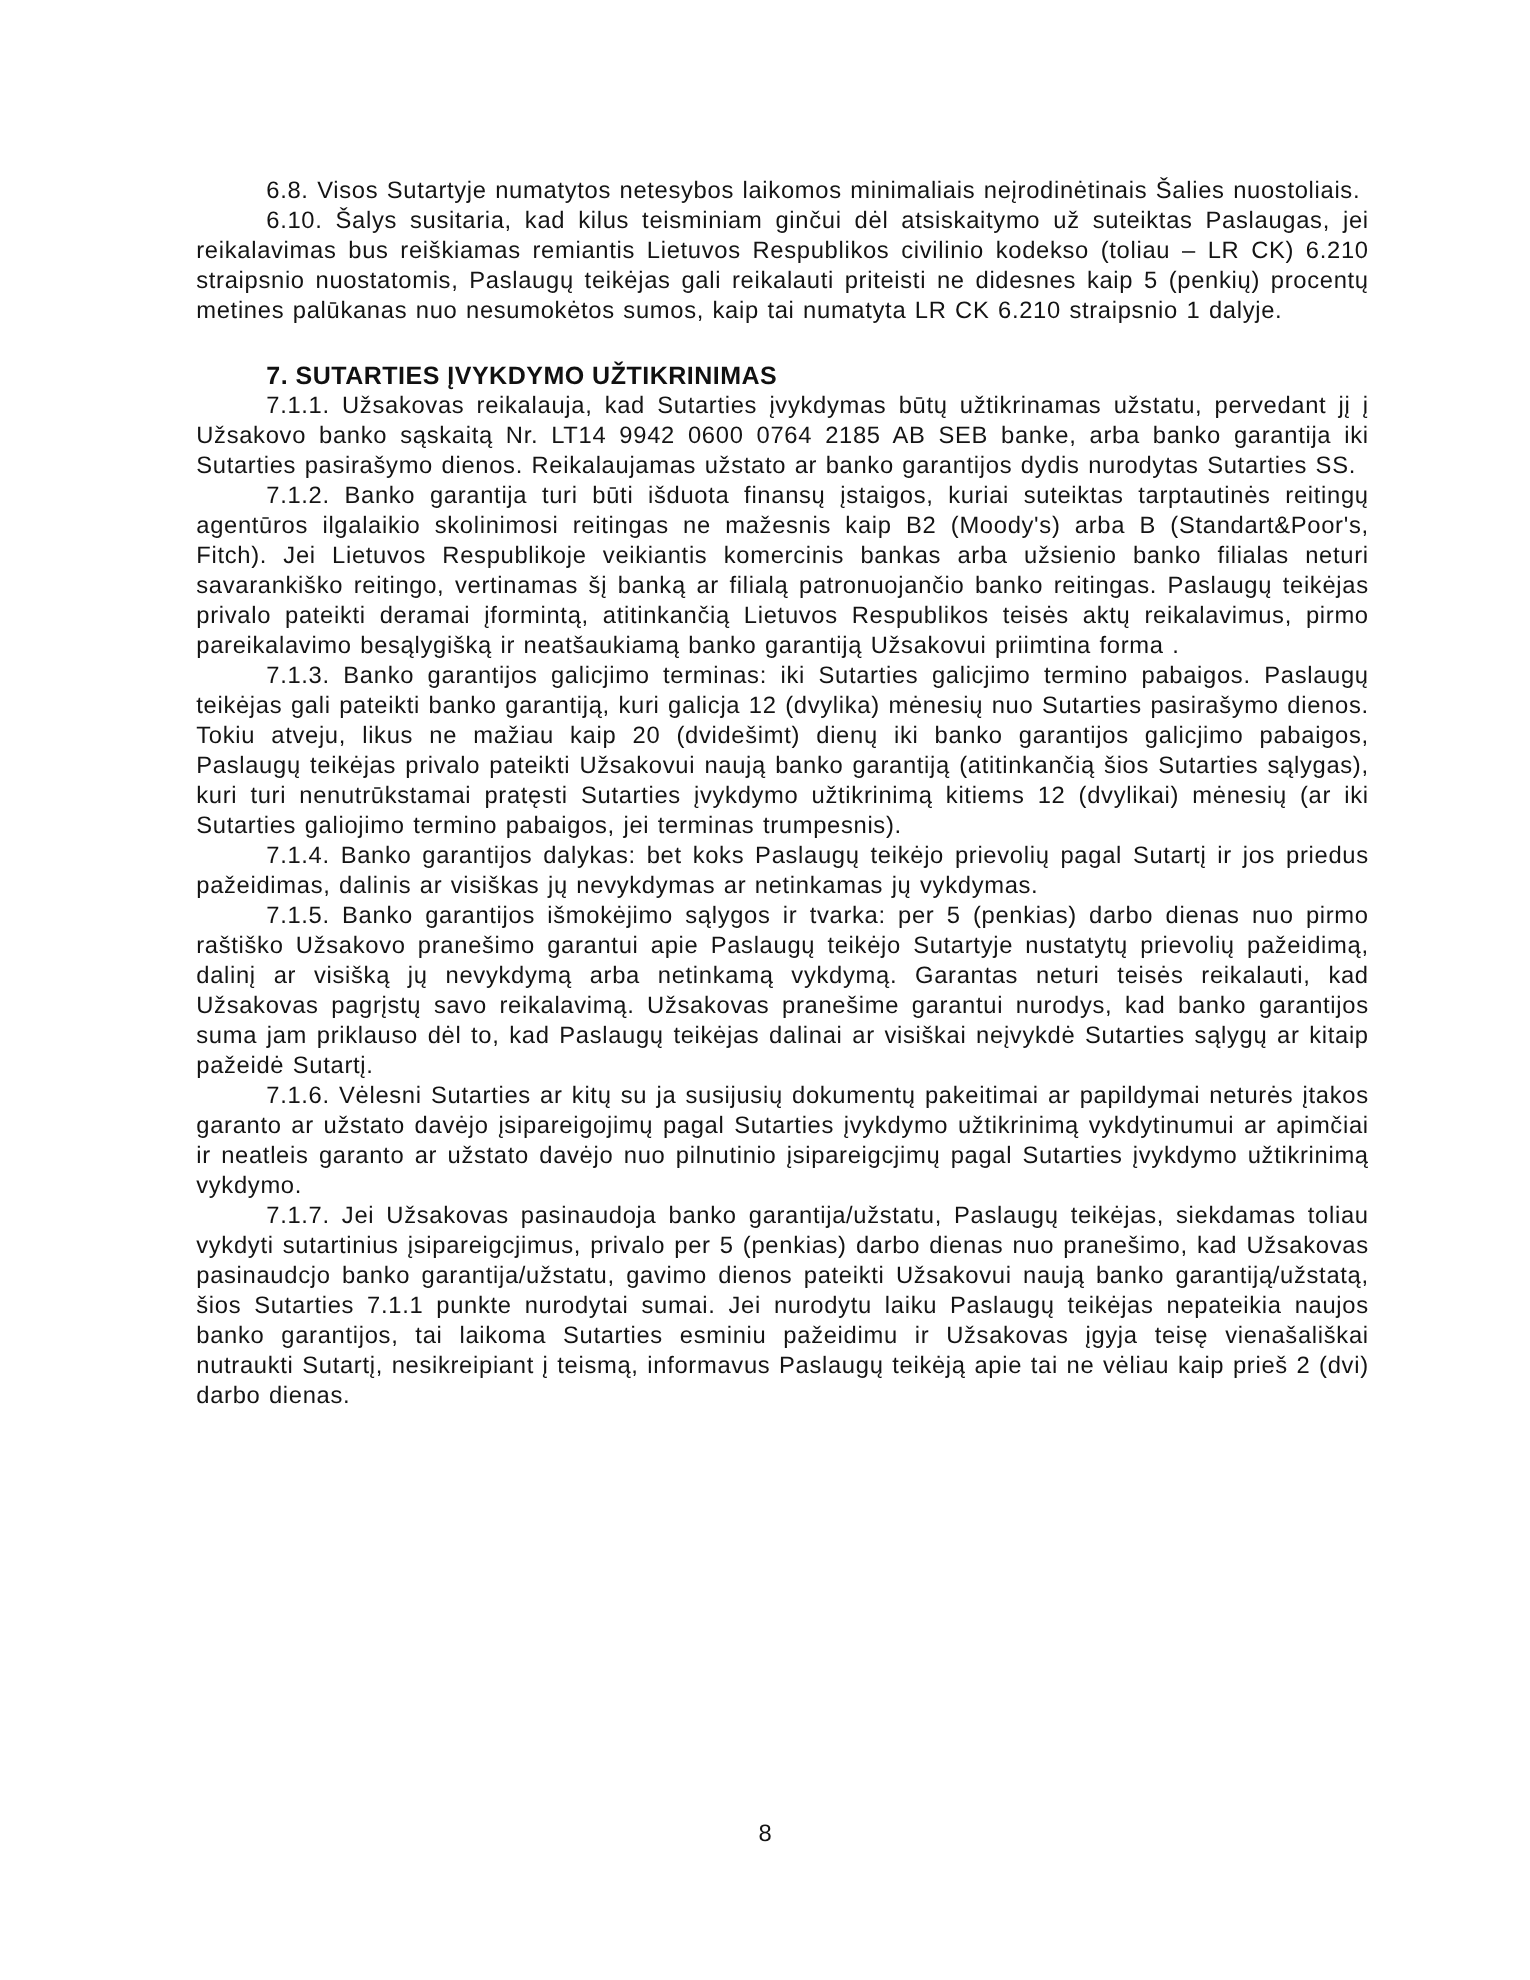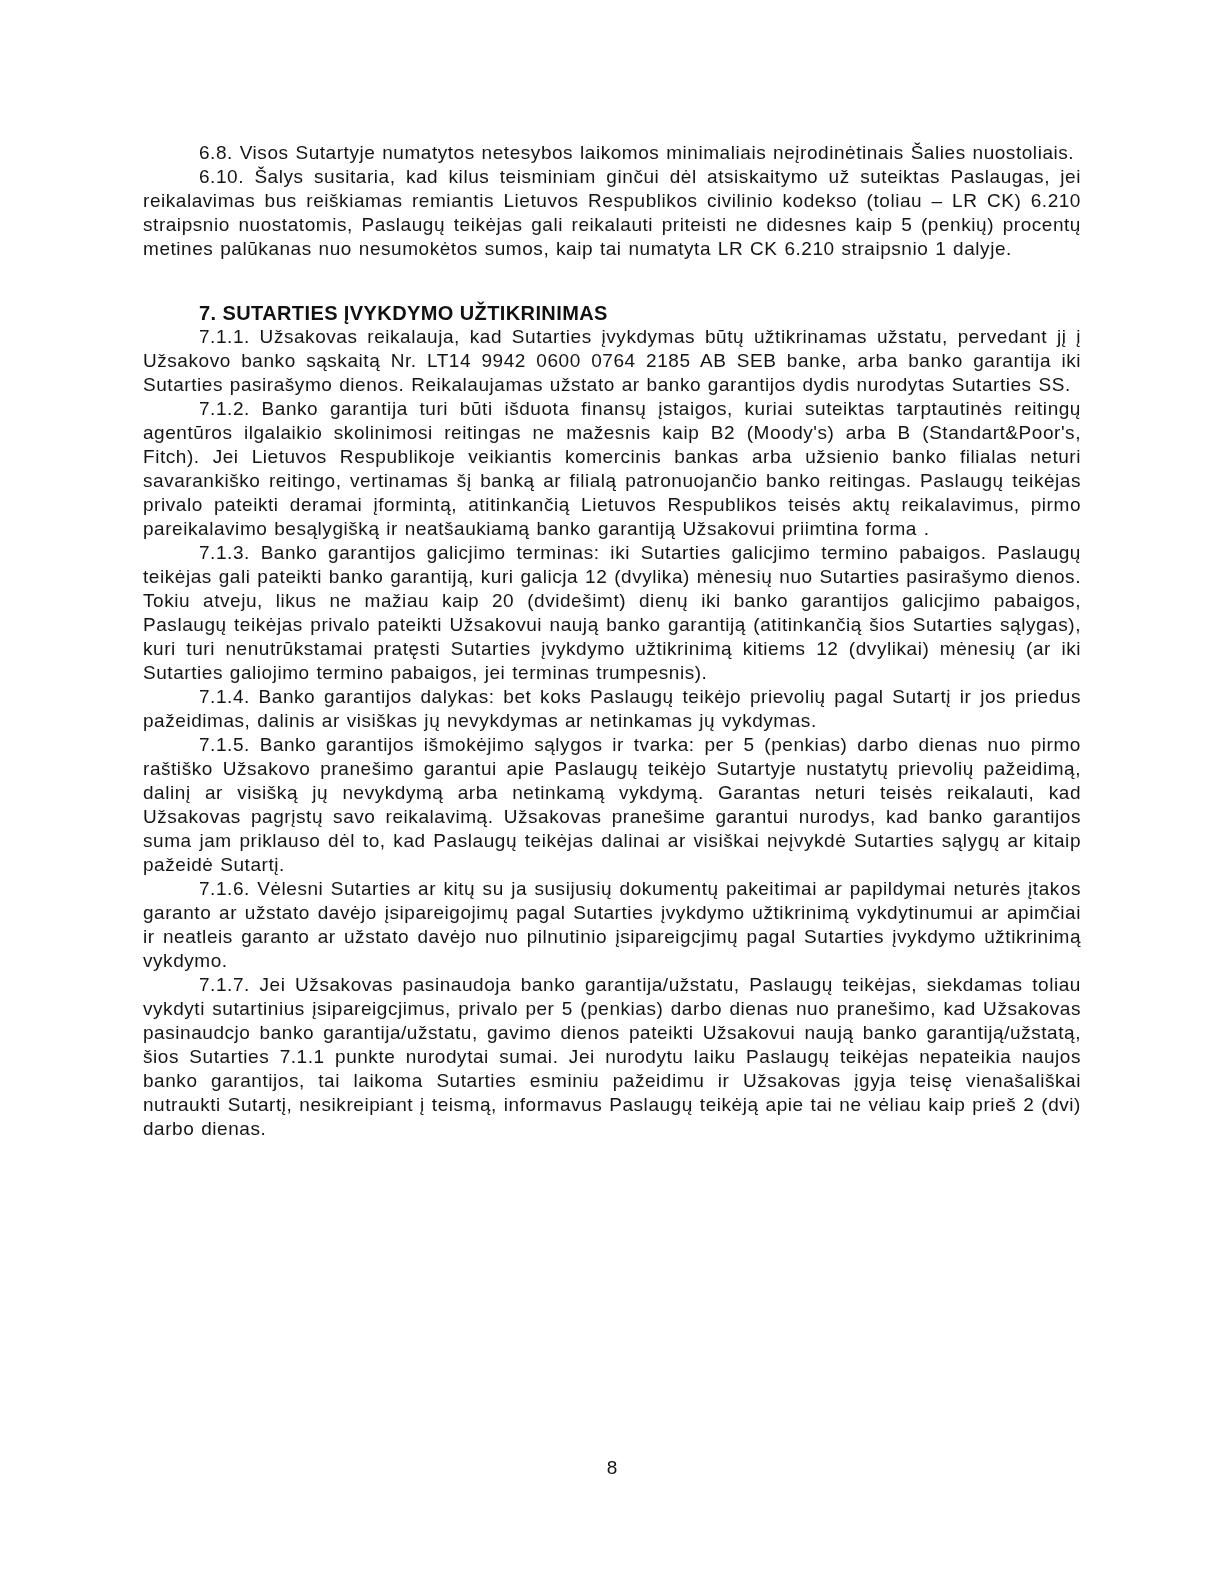--- a/index.html
+++ b/index.html
@@ -11,35 +11,35 @@
     position: relative;
     width: 1224px;
     height: 1584px;
     background: #ffffff;
     overflow: hidden;
     font-family: "Liberation Sans", sans-serif;
     color: #141414;
   }
   .content {
     position: absolute;
-    left: 143px;
+    left: 157px;
     top: 141px;
     width: 938px;
   }
   .para {
     margin: 0;
     font-size: 19px;
     line-height: 24px;
     letter-spacing: 0.55px;
     word-spacing: 1px;
     text-align: justify;
     text-indent: 56px;
   }
   .section-heading {
-    margin: 40px 0 0 0;
+    margin: 28px 0 0 0;
     font-size: 20px;
     line-height: 24px;
     font-weight: 700;
     letter-spacing: 0.4px;
     text-indent: 56px;
     color: #111111;
   }
   .page-number {
     position: absolute;
     left: 0;

